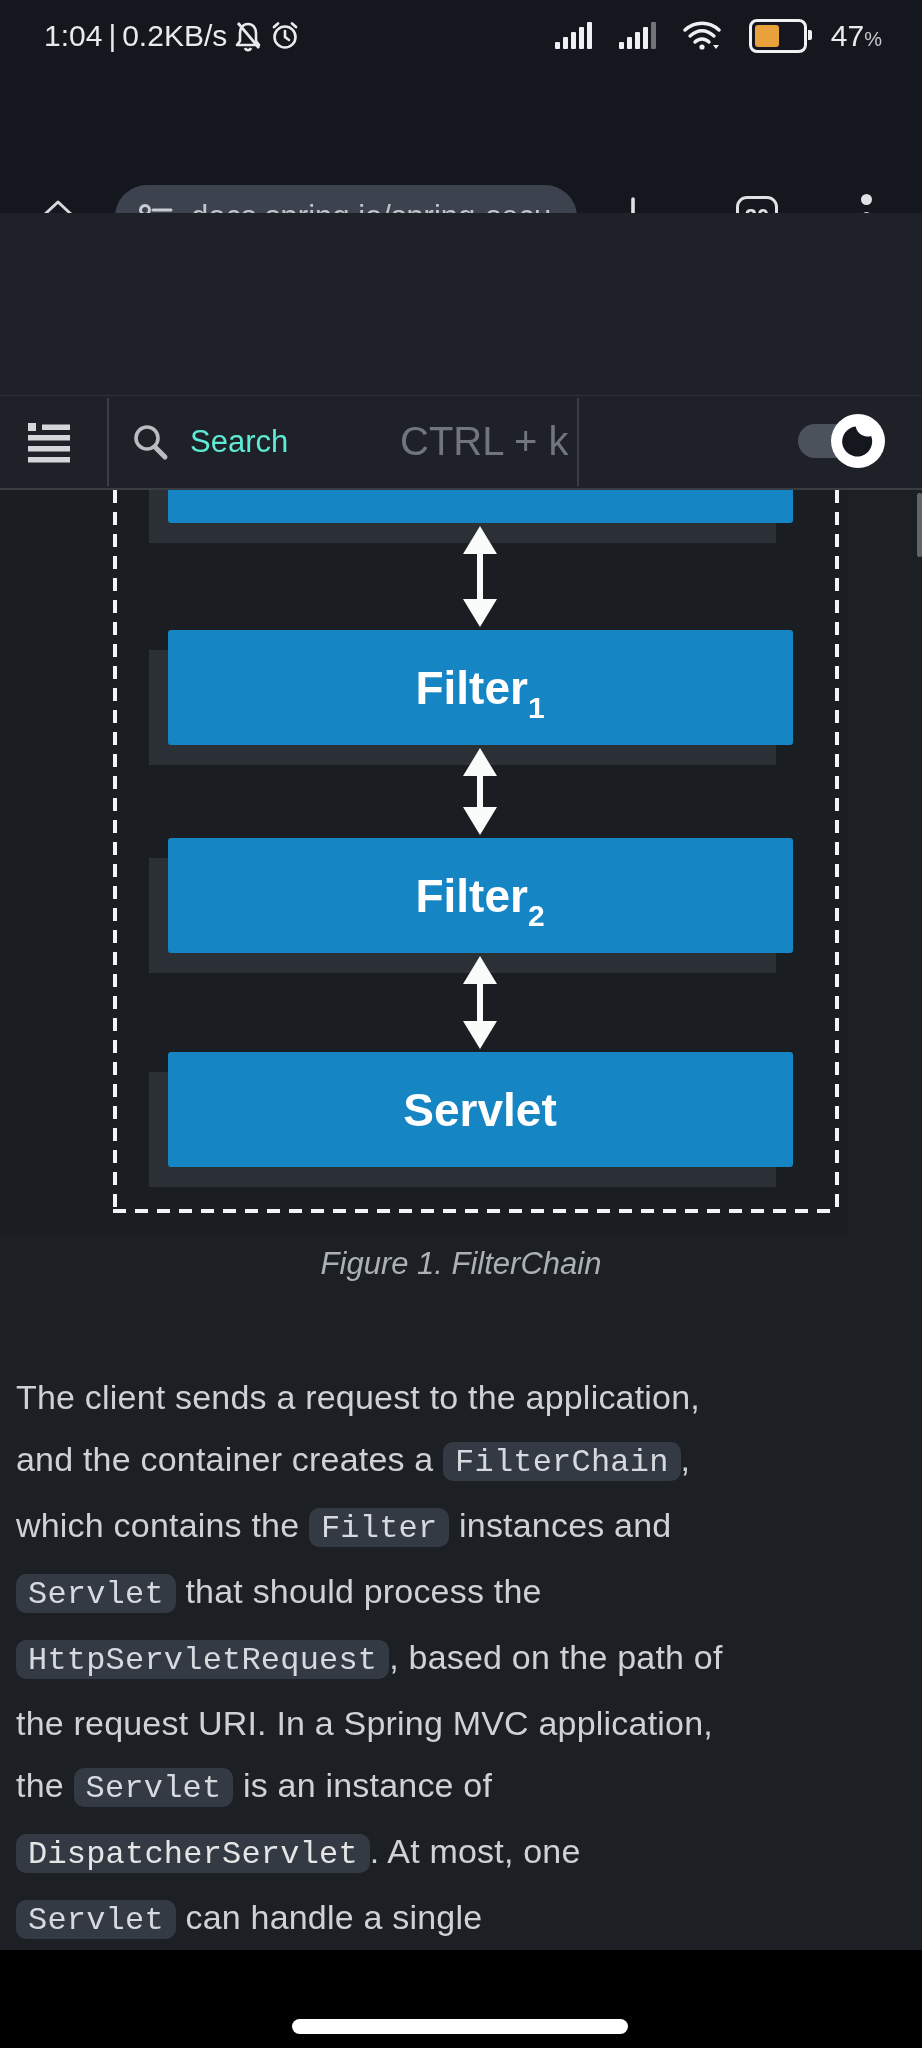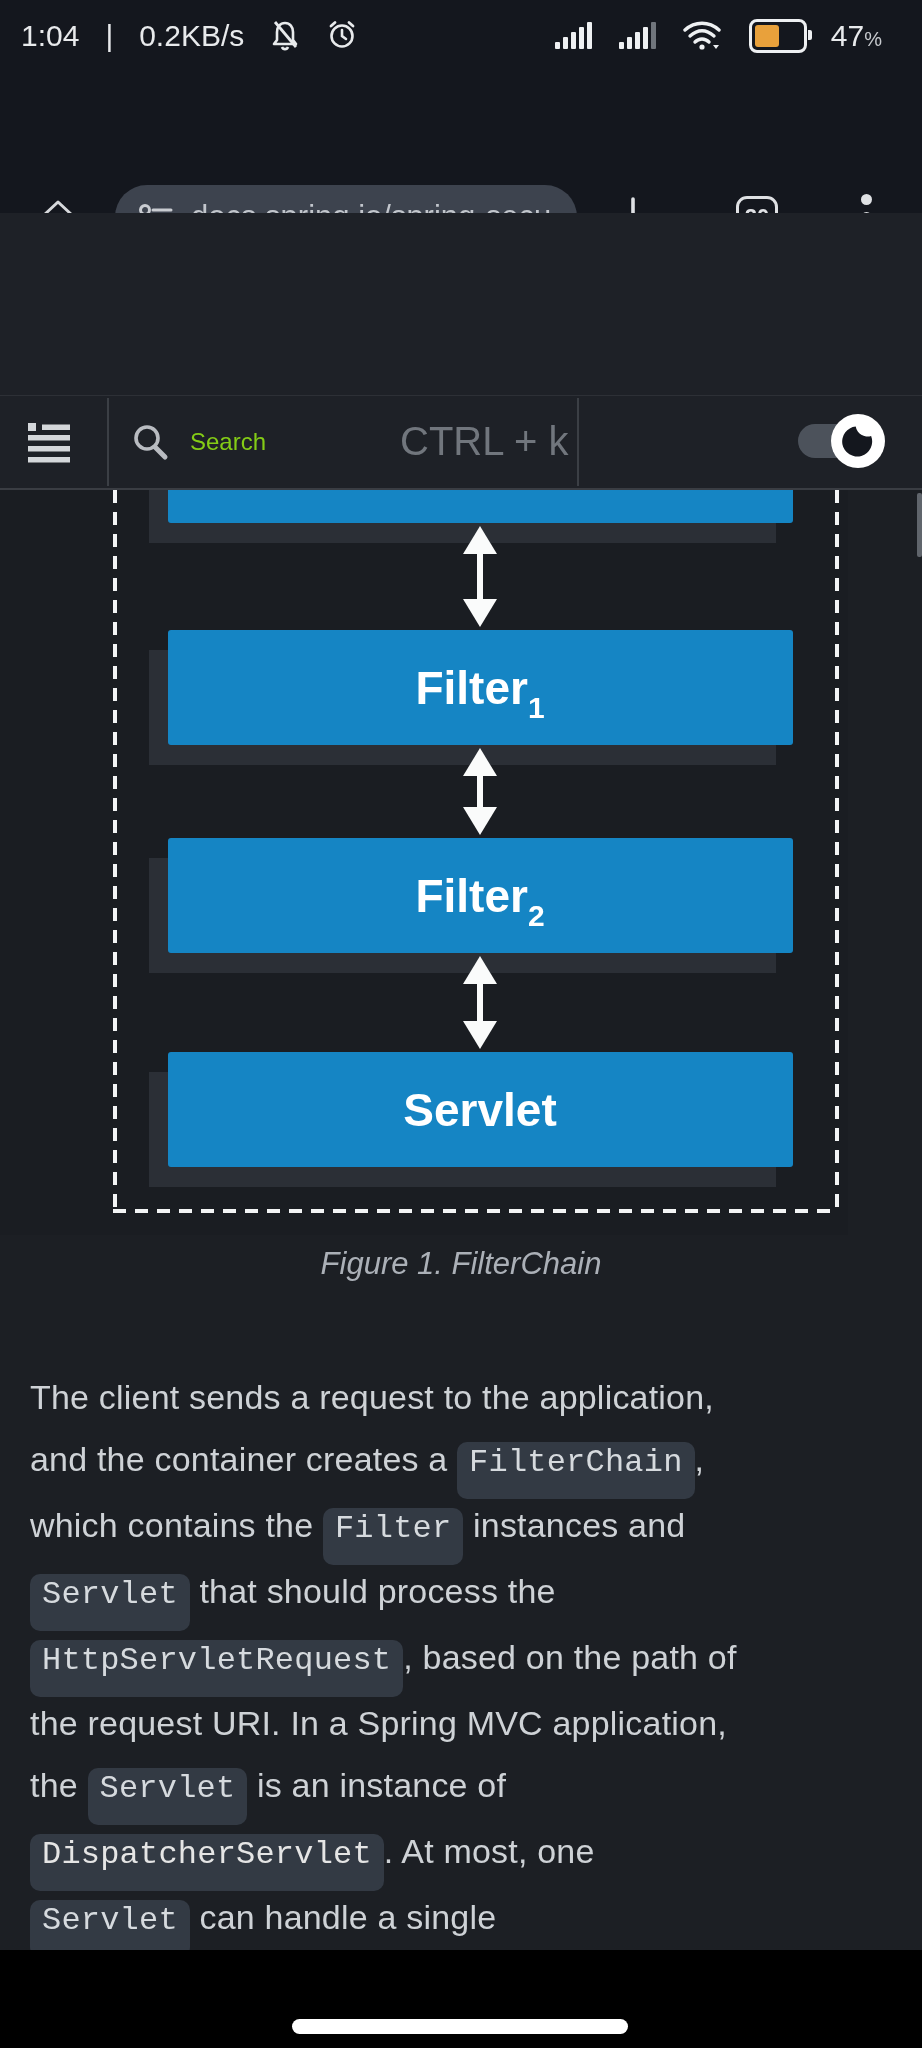--- a/index.html
+++ b/index.html
@@ -1,21 +1,21 @@
 <!DOCTYPE html>
 <html><head>
 <meta charset="utf-8">
 <style>
   html,body{margin:0;padding:0;background:#000;}
   .screen{position:relative;width:922px;height:2048px;overflow:hidden;
     font-family:"Liberation Sans",sans-serif;background:#1c1f24;}
   
   .status-bar{position:absolute;left:0;top:0;width:922px;height:72px;background:#14171e;
     display:flex;align-items:center;justify-content:space-between;color:#e8eaec;}
-  .sb-left{display:flex;align-items:flex-start;gap:26px;margin-left:21px;font-size:30px;}
+  .sb-left{display:flex;align-items:center;gap:6px;margin-left:44px;font-size:30px;}
   .sb-right{display:flex;align-items:center;gap:24px;margin-right:40px;}
   .sb-pct{font-size:30px;}
   .sb-pct small{font-size:20px;color:#c6c9cd;}
   .battery{position:relative;width:52px;height:28px;border:3px solid #eef0f2;border-radius:8px;}
   .battery .fill{position:absolute;left:3px;top:3px;bottom:3px;background:#e9a13b;border-radius:3px;}
   .battery .tip{position:absolute;right:-8px;top:8px;width:4px;height:10px;background:#eef0f2;border-radius:0 2px 2px 0;}
   
   .toolbar{position:absolute;left:0;top:72px;width:922px;height:141px;background:#14171e;}
   .home-btn{position:absolute;left:36px;top:123px;}
   .url-pill{position:absolute;left:115px;top:113px;width:462px;height:64px;border-radius:32px;
@@ -37,34 +37,34 @@
   .brand-r{position:absolute;left:466px;top:254px;font-size:24px;color:#6db33f;}
   .hamburger{position:absolute;left:800px;top:286px;width:42px;height:34px;display:flex;
     flex-direction:column;justify-content:space-between;}
   .hamburger i{display:block;height:6px;border-radius:2px;background:#c9cbce;}
   
   .search-row{position:absolute;left:0;top:395px;width:922px;height:95px;background:#1e2127;
     border-top:1px solid #2d3036;border-bottom:2px solid #3a3d43;box-sizing:border-box;}
   .vdiv{position:absolute;top:2px;bottom:2px;width:2px;background:#3b3f45;}
   .toc-btn{position:absolute;left:28px;top:423px;}
   .search-box{position:absolute;left:130px;top:395px;width:440px;height:93px;display:flex;align-items:center;}
-  .search-label{margin-left:20px;font-size:24px;color:#84cc16;}
+  .search-label{margin-left:20px;font-size:31px;color:#5eead4;}
   .search-kbd{position:absolute;left:270px;font-size:40px;color:#71767d;}
   .toggle{position:absolute;left:798px;top:424px;width:68px;height:34px;border-radius:17px;background:#4c525b;}
   .toggle-thumb{position:absolute;left:831px;top:414px;width:54px;height:54px;border-radius:50%;background:#ffffff;
     display:flex;align-items:center;justify-content:center;}
   
   .content{position:absolute;left:0;top:490px;width:848px;height:1460px;background:#1c1f24;overflow:hidden;}
   .diagram-svg{position:absolute;left:0;top:0;}
   .figure-caption{position:absolute;left:0;top:756px;width:922px;text-align:center;
     font-size:31px;font-style:italic;color:#abb0b7;}
-  .para{position:absolute;left:30px;top:842px;width:880px;height:603px;overflow:hidden;
+  .para{position:absolute;left:16px;top:842px;width:880px;height:603px;overflow:hidden;
     font-size:34px;line-height:62px;color:#ced2d6;letter-spacing:.2px;}
   .para code{font-family:"Liberation Mono",monospace;font-size:32px;background:#333a44;
-    color:#d6dade;border-radius:10px;padding:2px 12px 18px;white-space:nowrap;}
+    color:#d6dade;border-radius:10px;padding:2px 12px 0;white-space:nowrap;}
   .para code.code-link{color:#e5e5e5;}
   .scroll-thumb{position:absolute;right:0;top:493px;width:5px;height:64px;background:#60656c;border-radius:2px;}
   
   .bottom-nav{position:absolute;left:0;top:1950px;width:922px;height:98px;background:#000;}
   .gesture-pill{position:absolute;left:292px;top:69px;width:336px;height:15px;border-radius:8px;background:#ffffff;}
   svg{display:block;}
 </style>
 </head>
 <body>
 

